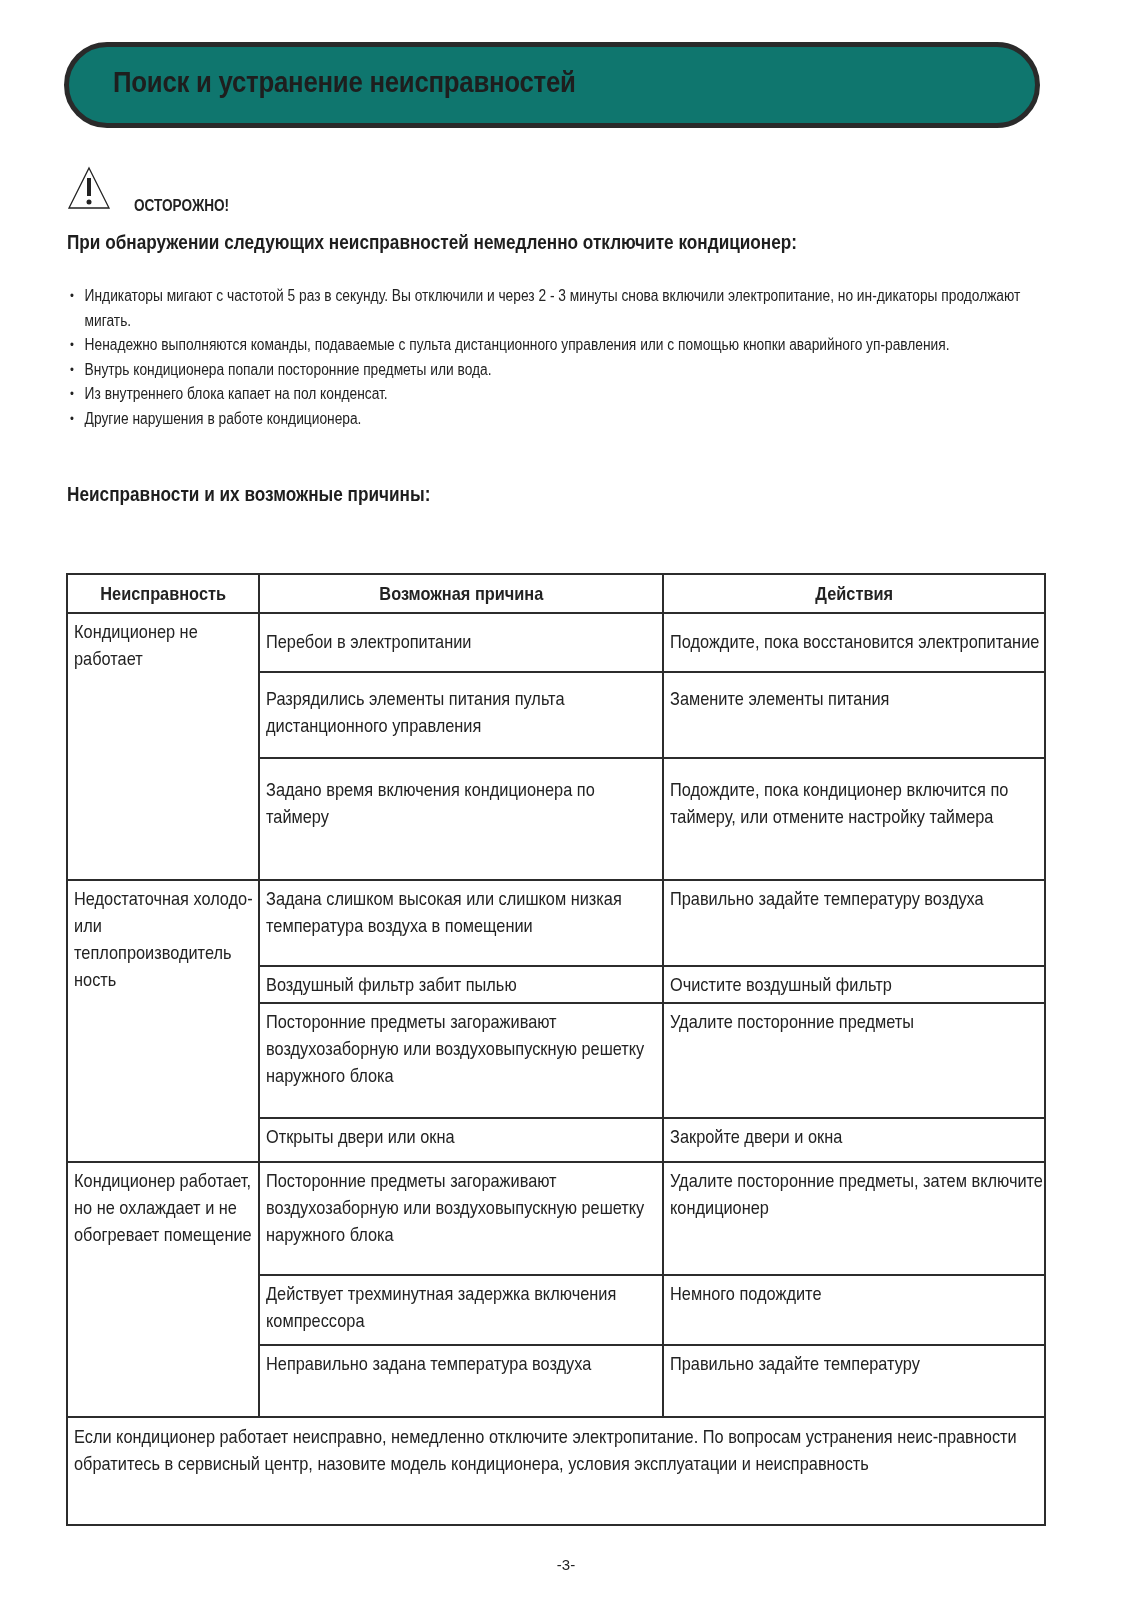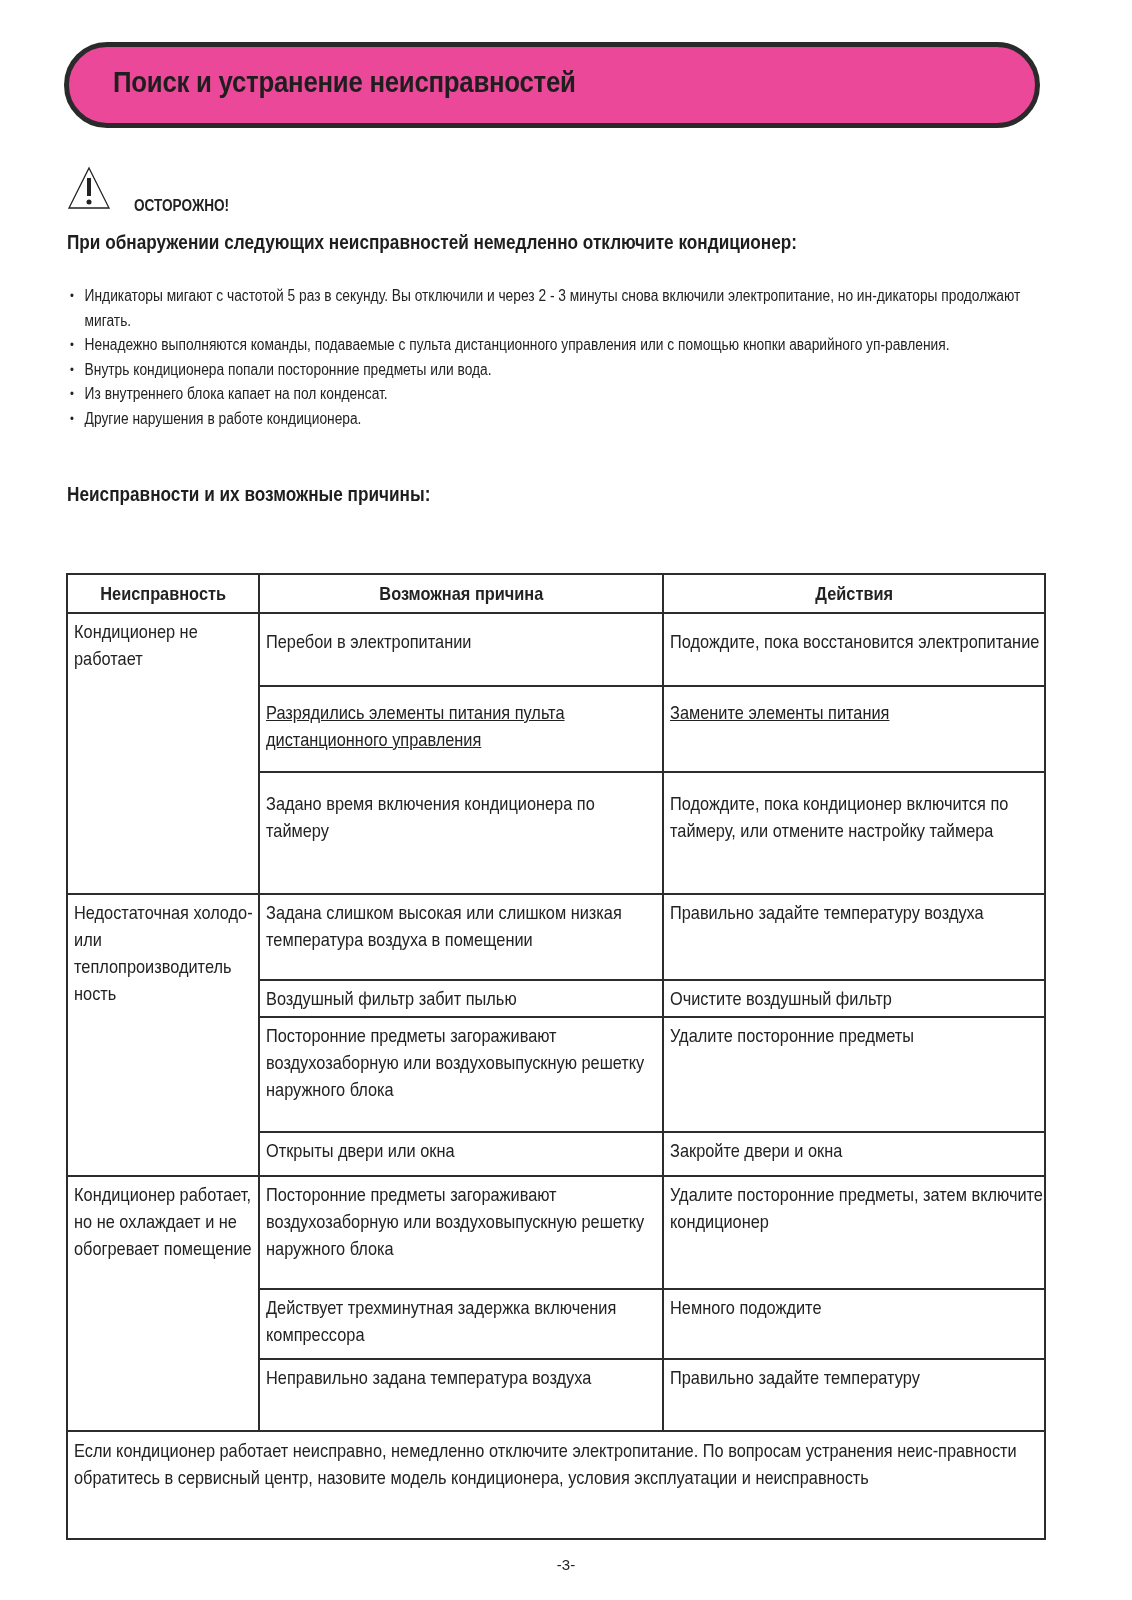--- a/index.html
+++ b/index.html
@@ -1,19 +1,19 @@
 <!DOCTYPE html>
 <html><head>
 <meta charset="utf-8">
 <style>
   html, body { margin:0; padding:0; background:#ffffff; }
   body { width:1132px; height:1600px; position:relative; font-family:"Liberation Sans", sans-serif; color:#222; }
   .title-bar {
     position:absolute; left:64px; top:42px; width:976px; height:86px;
-    background:#ec4899; border:5px solid #2a2a2a; border-radius:46px; box-sizing:border-box;
+    background:#0f766e; border:5px solid #2a2a2a; border-radius:46px; box-sizing:border-box;
   }
   .title-text {
     position:absolute; left:44px; top:18px; font-size:30px; font-weight:bold; color:#1e1e1e;
     transform:scaleX(0.86); transform-origin:left center; letter-spacing:-0.3px;
   }
   .warn { position:absolute; left:67px; top:166px; }
   .warn svg { display:block; }
   .warn-label { position:absolute; left:134px; top:197px; font-size:16px; font-weight:bold; transform:scaleX(0.85); transform-origin:left; }
   .subhead { position:absolute; left:67px; font-size:20px; font-weight:bold; transform:scaleX(0.86); transform-origin:left; white-space:nowrap; color:#1e1e1e; }
   .bullets { position:absolute; left:70px; top:284px; width:1150px; font-size:16px; line-height:24.5px; transform:scaleX(0.86); transform-origin:left top; margin:0; padding:0; list-style:none; }
@@ -66,32 +66,32 @@
           <div class="cell"><span>Неисправность</span></div>
         </th>
     <th>
           <div class="cell"><span>Возможная причина</span></div>
         </th>
     <th>
           <div class="cell"><span>Действия</span></div>
         </th>
   </tr>
 
-  <tr style="height:73px;">
+  <tr style="height:59px;">
     <td rowspan="3">
           <div class="cell">Кондиционер не работает</div>
         </td>
     <td>
           <div class="cell" style="padding-top:14px">Перебои в электропитании</div>
         </td>
     <td>
           <div class="cell" style="padding-top:14px">Подождите, пока восстановится электропитание</div>
         </td>
   </tr>
-  <tr style="height:86px;text-decoration:underline;">
+  <tr style="height:86px;">
     <td>
           <div class="cell" style="padding-top:12px">Разрядились элементы питания пульта дистанционного управления</div>
         </td>
     <td>
           <div class="cell" style="padding-top:12px">Замените элементы питания</div>
         </td>
   </tr>
   <tr style="height:122px;">
     <td>
           <div class="cell" style="padding-top:17px">Задано время включения кондиционера по таймеру</div>

